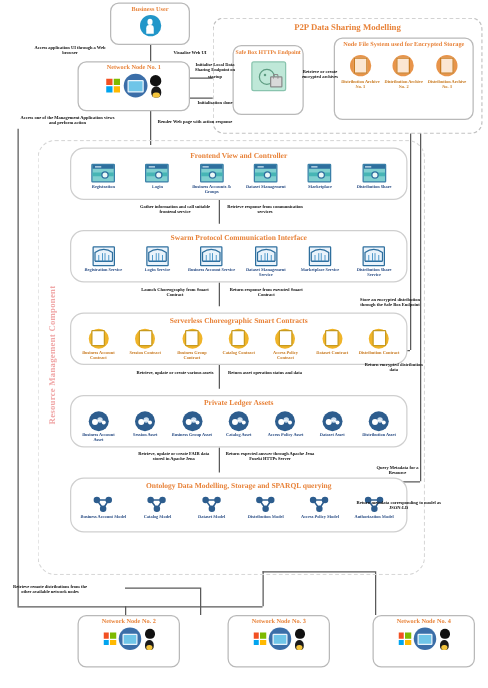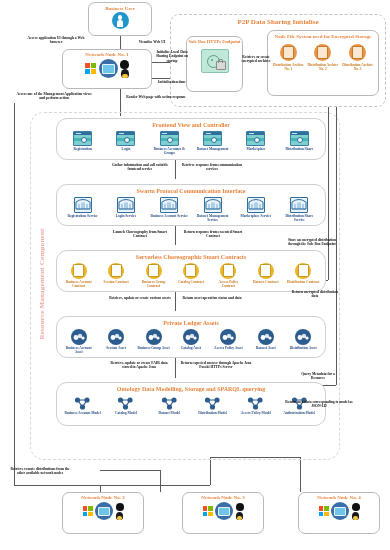--- a/index.html
+++ b/index.html
@@ -127,21 +127,21 @@
       <div style="display:flex;flex-direction:column;align-items:center;gap:0.5px;">
         <div style="width:9px;height:9px;background:#111;border-radius:50% 50% 45% 45%;"></div>
         <div style="width:8px;height:9px;background:#1a1a1a;border-radius:50% 50% 40% 40%;position:relative;">
           <div style="position:absolute;left:50%;bottom:0;margin-left:-3px;width:6px;height:4px;background:#f5c53d;border-radius:3px 3px 2px 2px;"></div>
         </div>
       </div>
     </div>
   </div>
 
   <div class="dashbox abs" style="left:170px;top:14px;width:216px;height:93px;"></div>
-  <div class="abs title-org" style="left:170px;top:19px;width:216px;font-size:7px;">P2P Data Sharing Initialise</div>
+  <div class="abs title-org" style="left:170px;top:19px;width:216px;font-size:7px;">P2P Data Sharing Modelling</div>
 
   <div class="nodebox abs" style="left:186px;top:36px;width:57px;height:56px;">
     <div class="title-org" style="font-size:4.6px;margin-top:3px;">Safe Box HTTPs Endpoint</div>
     <div style="display:flex;justify-content:center;margin-top:4px;">
       <div class="safeicon">
         <div style="position:absolute;left:5px;top:5px;width:11px;height:11px;border-radius:50%;border:1px solid #5e9c82;"></div>
         <div style="position:absolute;left:9.4px;top:9.4px;width:2.2px;height:2.2px;border-radius:50%;background:#5e9c82;"></div>
         <div style="position:absolute;right:2px;bottom:2px;width:8px;height:7px;background:#d9d9d9;border:0.6px solid #8a8a8a;border-radius:1px;"></div>
         <div style="position:absolute;right:4.2px;bottom:8.4px;width:3.6px;height:3.6px;border:0.8px solid #8a8a8a;border-bottom:none;border-radius:2px 2px 0 0;"></div>
       </div>

